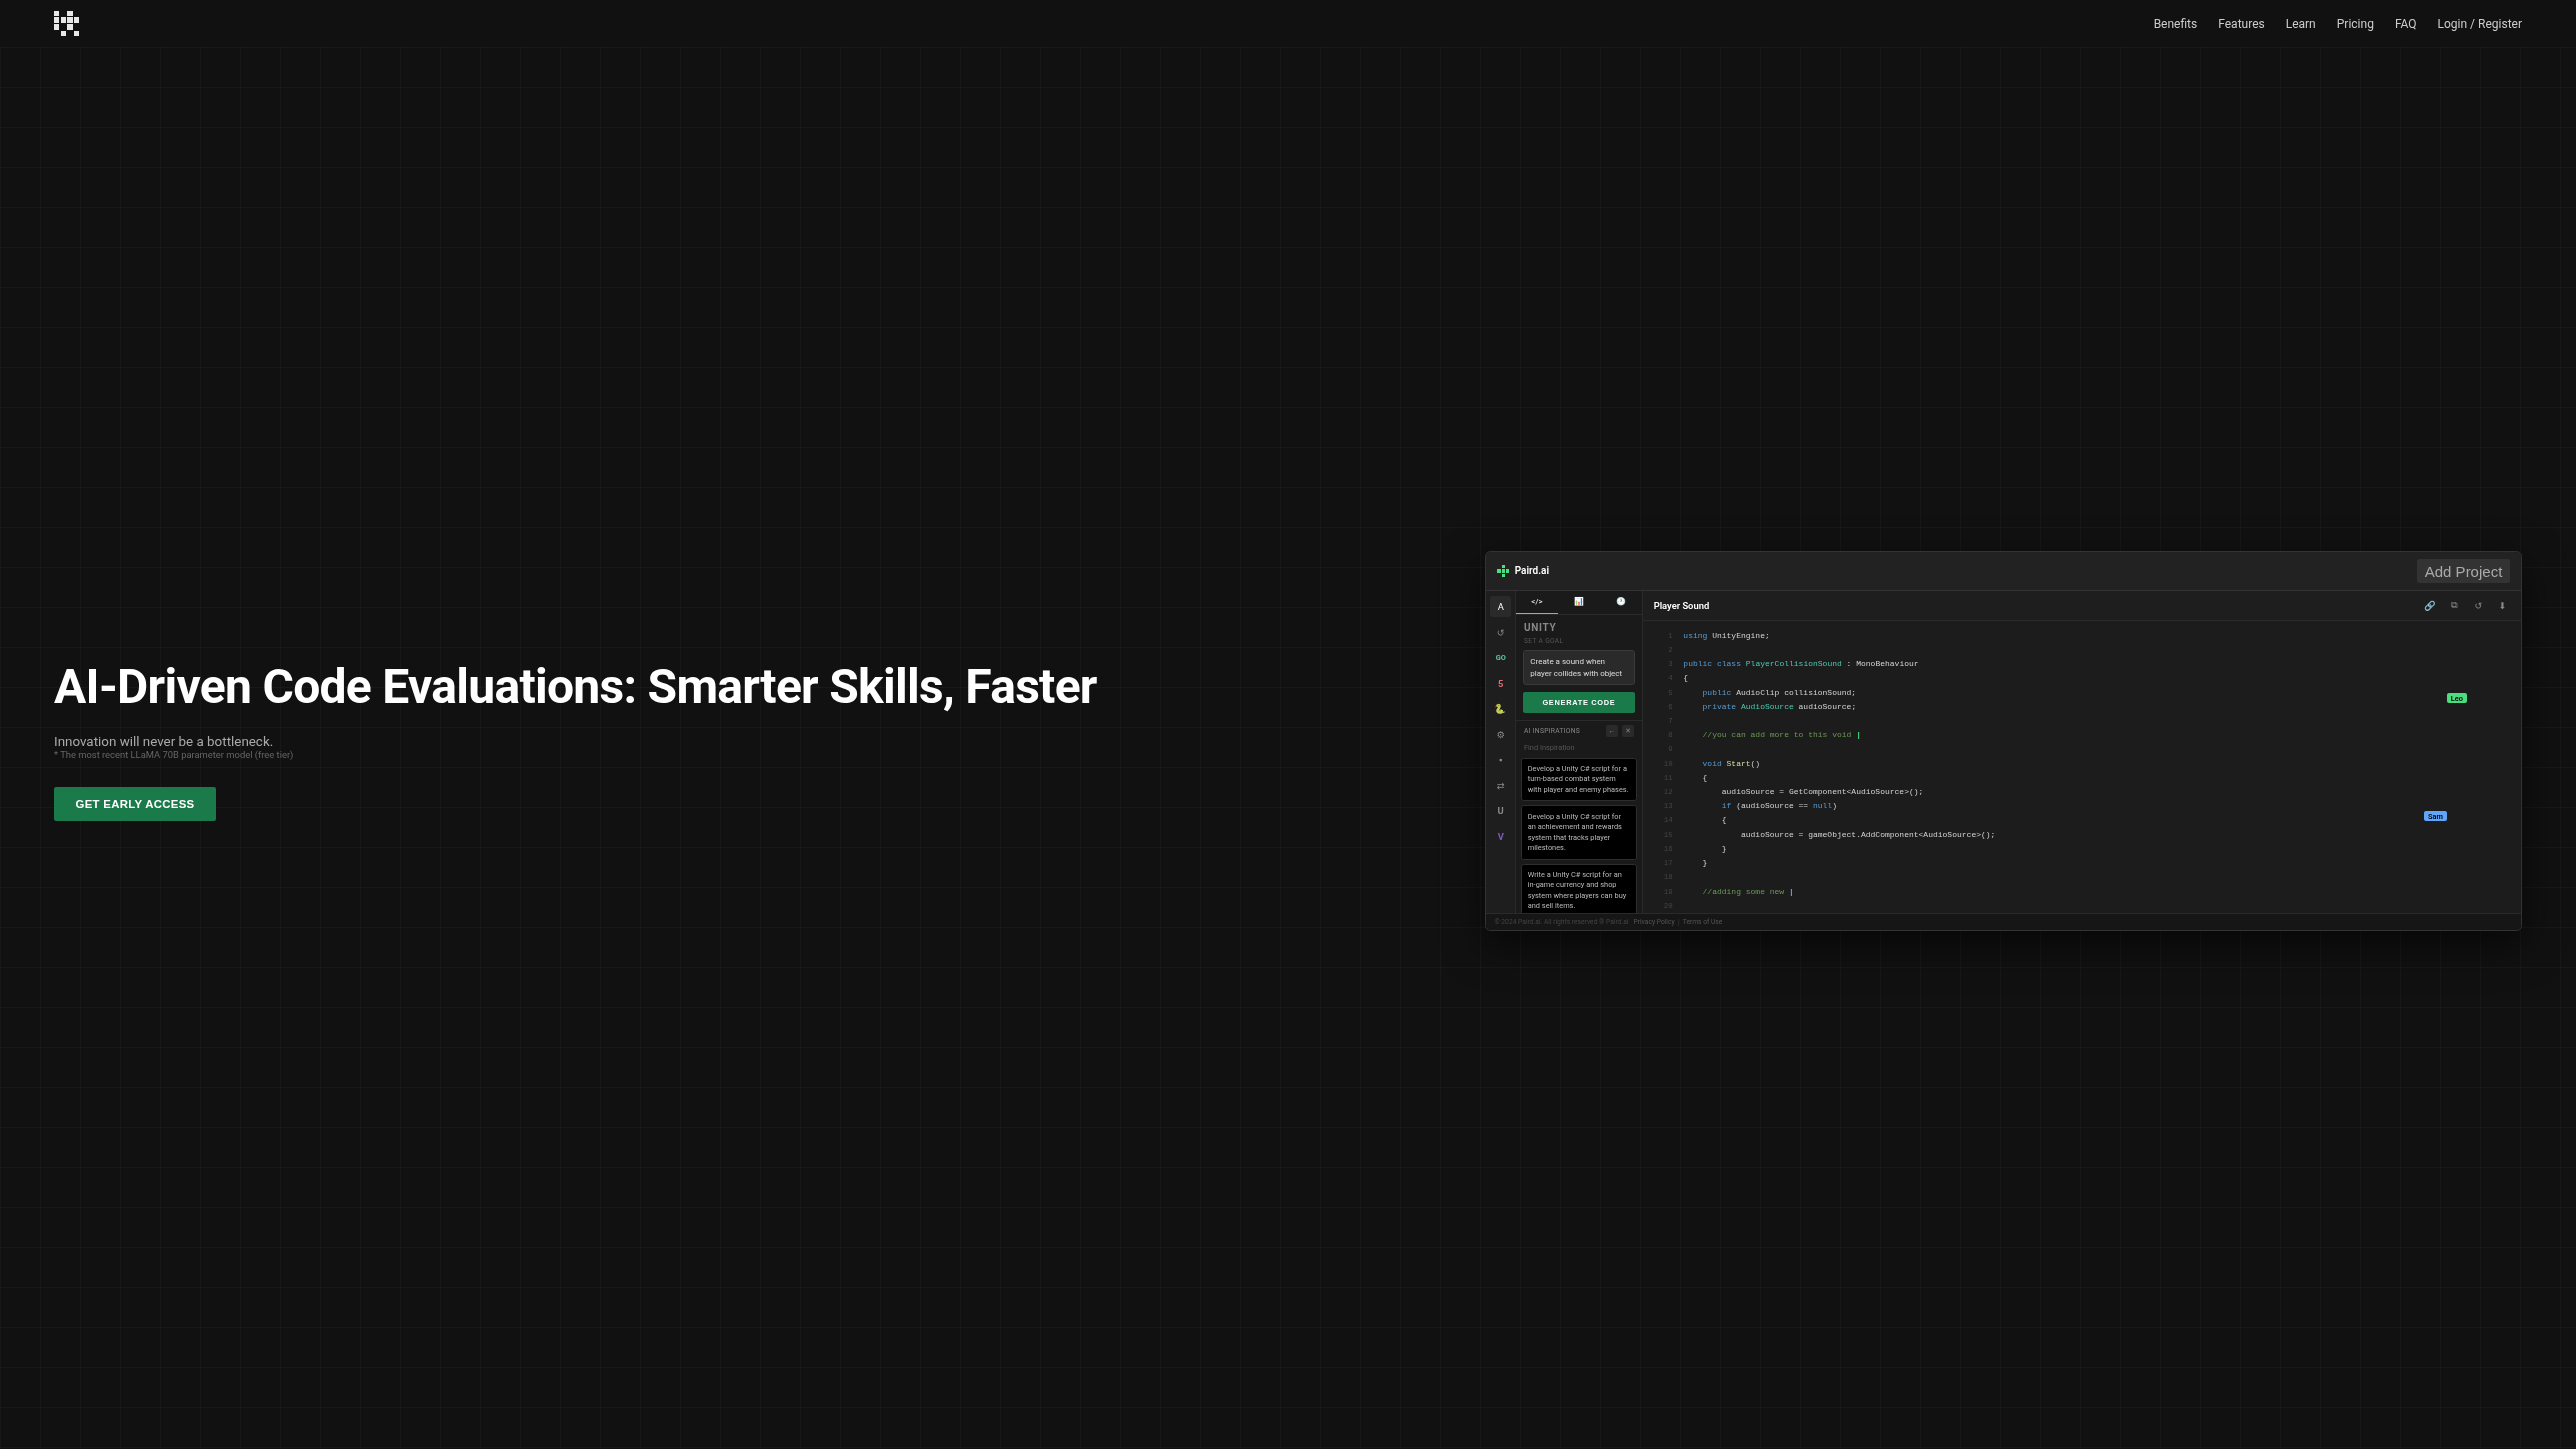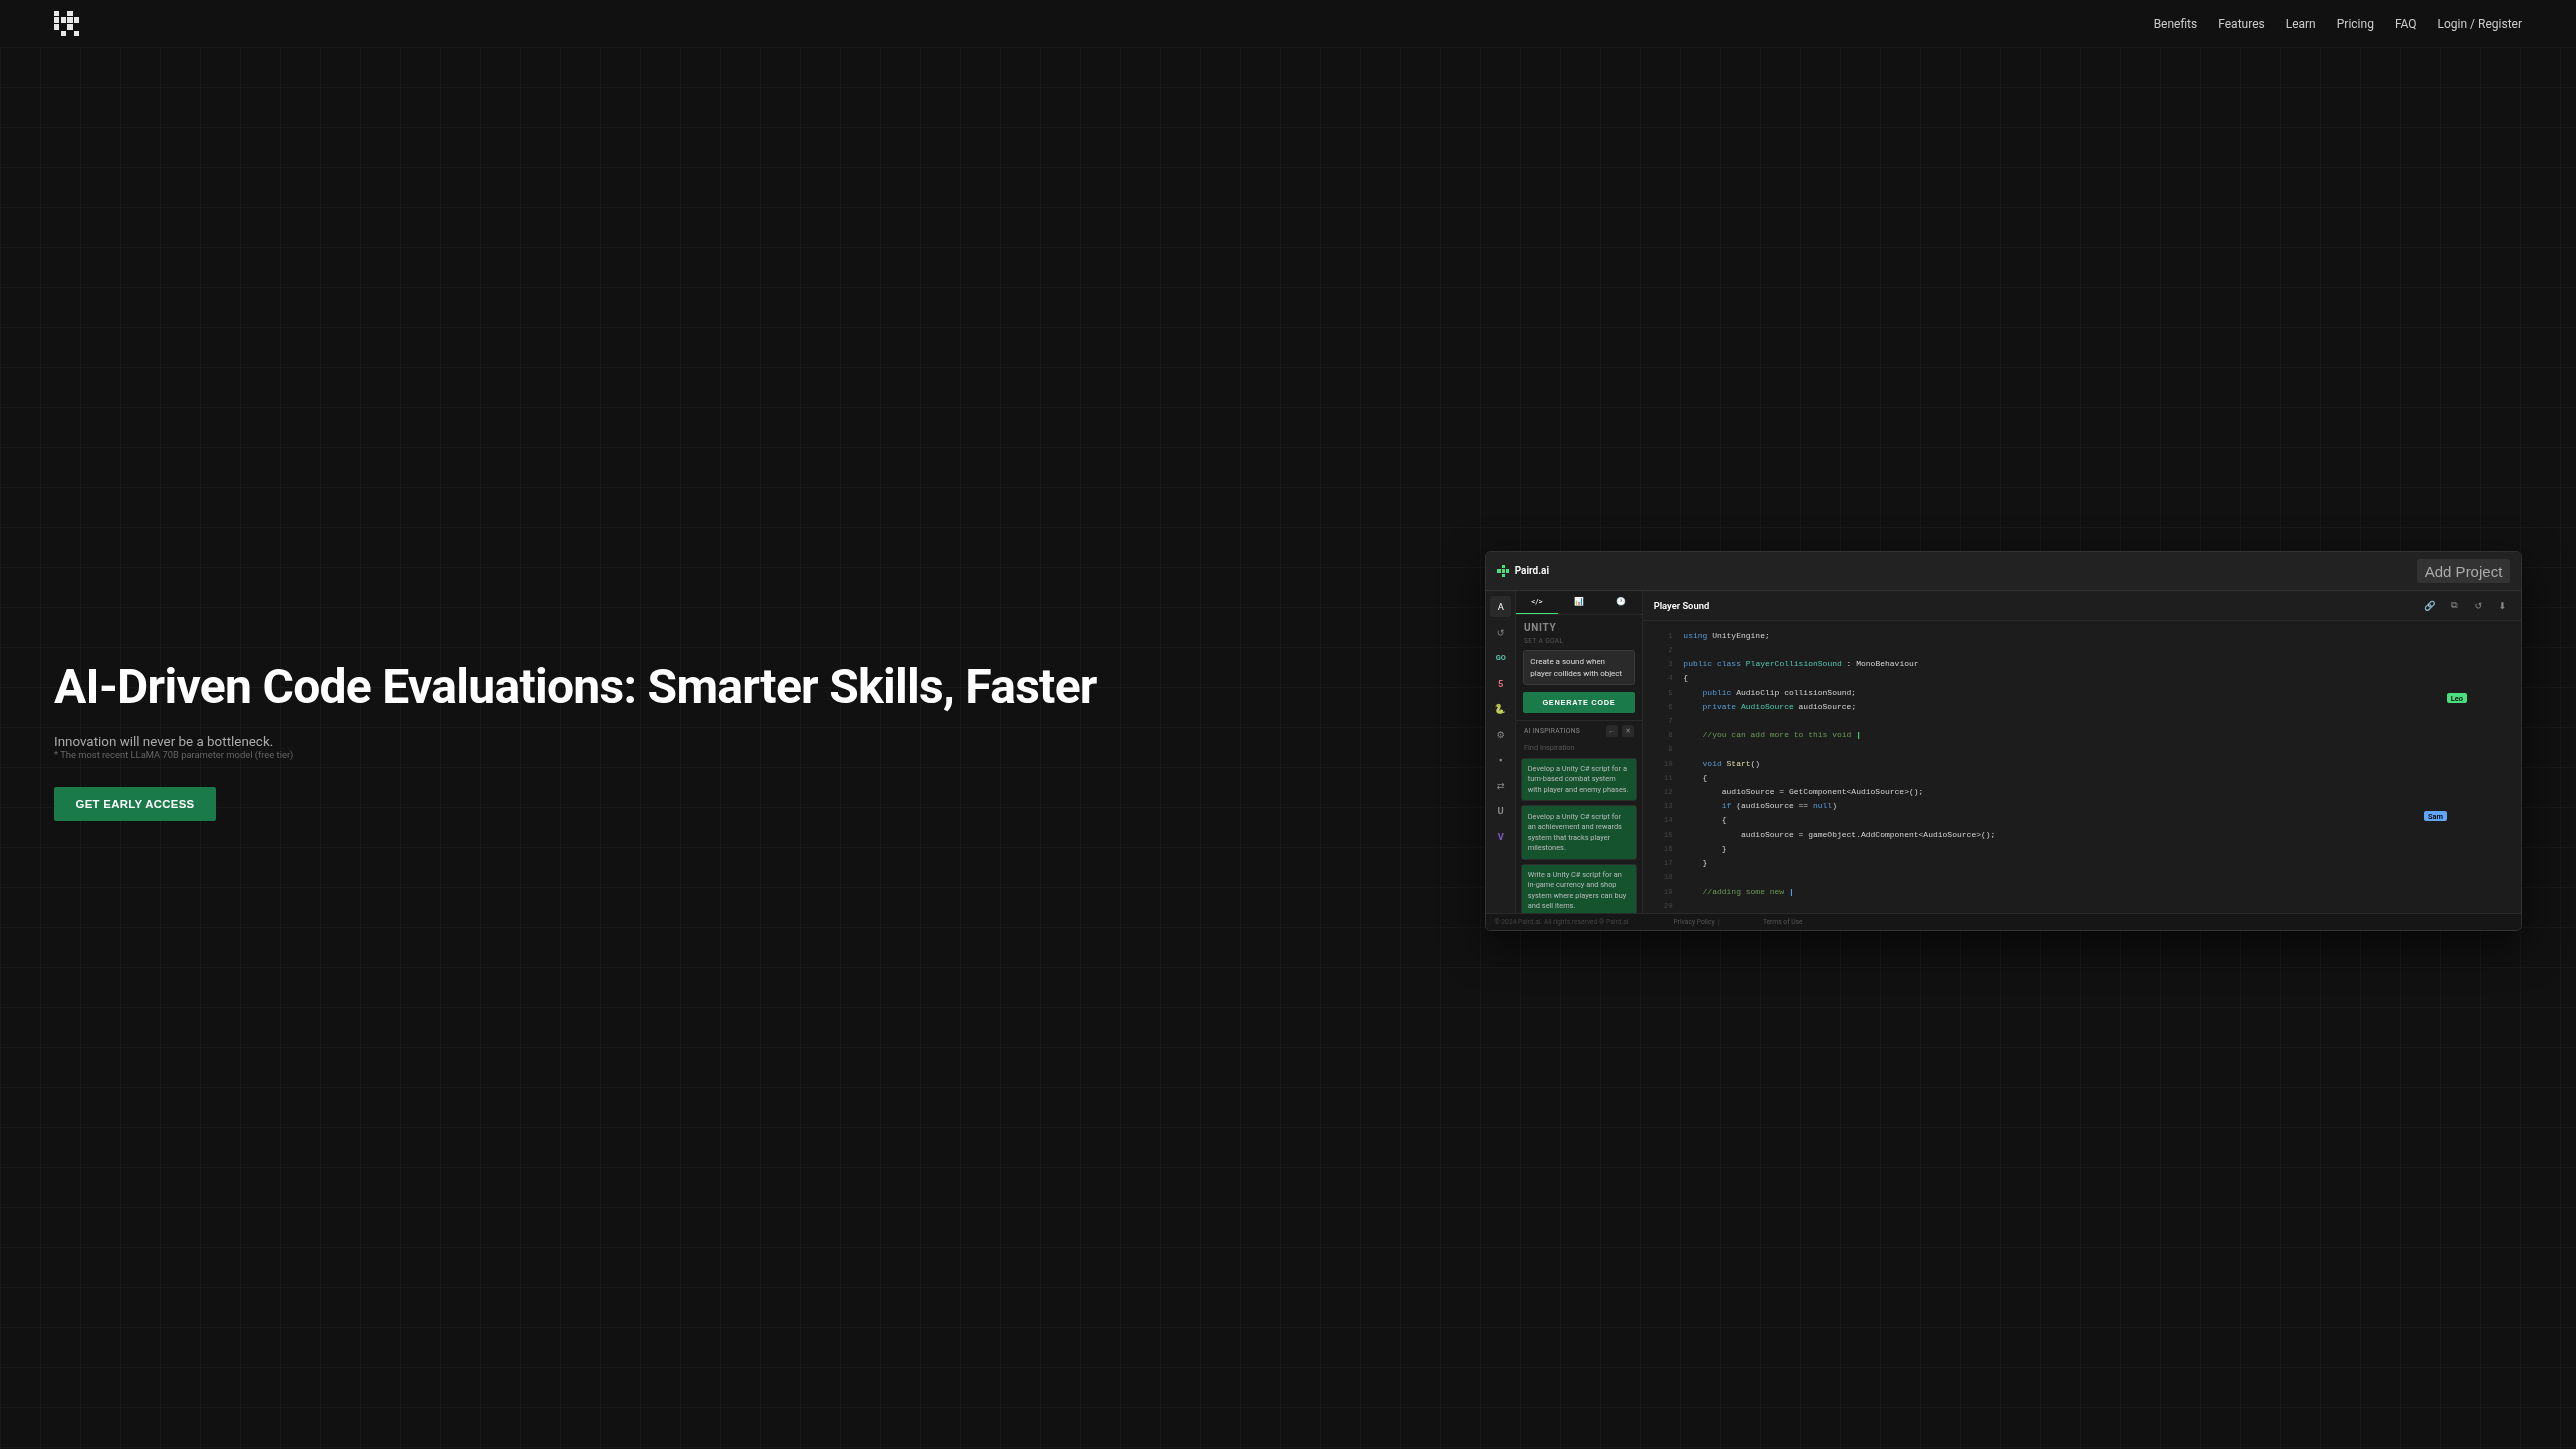--- a/index.html
+++ b/index.html
@@ -306,21 +306,21 @@
     
     .inspiration-cards {
       flex: 1;
       overflow-y: auto;
       display: flex;
       flex-direction: column;
       gap: 4px;
       padding: 0 5.4px 5.4px;
     }
     .insp-card {
-      background: #14532d;
+      background: #000000;
       border: 0.7px solid #2e2e2e;
       border-radius: 2.7px;
       padding: 5.4px;
       font-size: 7.4px;
       color: #bbb;
       line-height: 1.4;
       cursor: pointer;
     }
 
     
@@ -410,21 +410,21 @@
     }
 
     
     .app-footer {
       padding: 4px 8px;
       background: #161616;
       border-top: 0.7px solid #2a2a2a;
       font-size: 6.7px;
       color: #444;
     }
-    .app-footer a { color: #555; text-decoration: none; margin-left: 40px; }
+    .app-footer a { color: #555; text-decoration: none; }
   </style>
 </head>
 <body>
 
 <nav>
   <div class="nav-logo">
     <div class="logo-grid">
       <div class="logo-dot"></div>
         <div class="logo-dot off"></div>
         <div class="logo-dot"></div>

